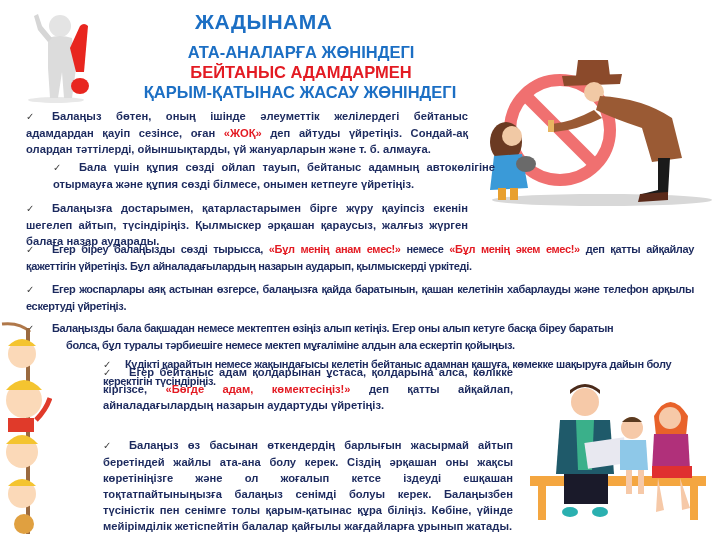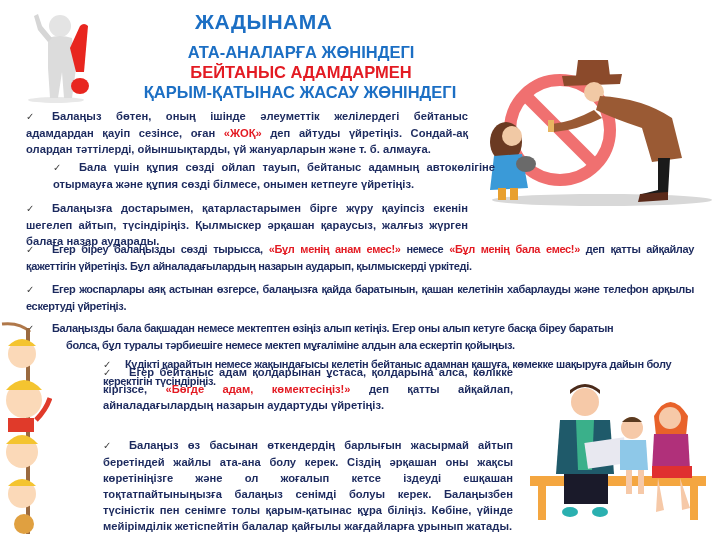--- a/index.html
+++ b/index.html
@@ -85,21 +85,21 @@
 
 <div class="para p2">
   <span class="check">✓</span><span>Бала үшін құпия сөзді ойлап тауып, бейтаныс адамның автокөлігіне отырмауға және құпия сөзді білмесе, онымен кетпеуге үйретіңіз.</span>
 </div>
 
 <div class="para p3">
   <span class="check">✓</span><span>Балаңызға достарымен, қатарластарымен бірге жүру қауіпсіз екенін шегелеп айтып, түсіндіріңіз. Қылмыскер әрқашан қараусыз, жалғыз жүрген балаға назар аударады.</span>
 </div>
 
 <div class="para cond p4">
-  <span class="check">✓</span><span>Егер біреу балаңызды сөзді тырысса, </span><span class="red">«Бұл менің анам емес!»</span><span> немесе </span><span class="red">«Бұл менің бала емес!»</span><span> деп қатты айқайлау қажеттігін үйретіңіз. Бұл айналадағылардың назарын аударып, қылмыскерді үркітеді.</span>
+  <span class="check">✓</span><span>Егер біреу балаңызды сөзді тырысса, </span><span class="red">«Бұл менің анам емес!»</span><span> немесе </span><span class="red">«Бұл менің әкем емес!»</span><span> деп қатты айқайлау қажеттігін үйретіңіз. Бұл айналадағылардың назарын аударып, қылмыскерді үркітеді.</span>
 </div>
 
 <div class="para cond p5">
   <span class="check">✓</span><span>Егер жоспарлары аяқ астынан өзгерсе, балаңызға қайда баратынын, қашан келетінін хабарлауды және телефон арқылы ескертуді үйретіңіз.</span>
 </div>
 
 <div class="para cond p6" style="text-align:left;">
   <span class="check">✓</span><span>Балаңызды бала бақшадан немесе мектептен өзіңіз алып кетіңіз. Егер оны алып кетуге басқа біреу баратын</span>
   <span class="cont">болса, бұл туралы тәрбиешіге немесе мектеп мұғаліміне алдын ала ескертіп қойыңыз.</span>
 </div>

